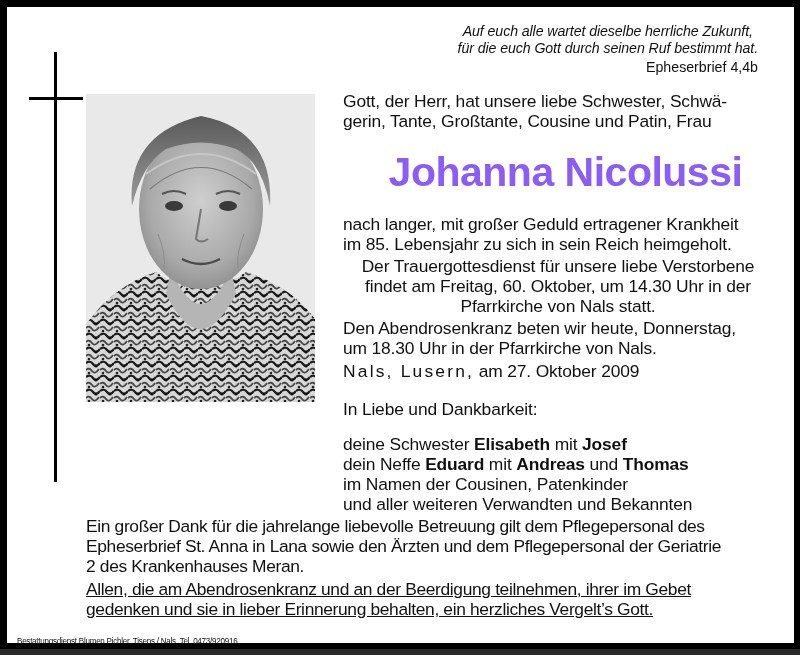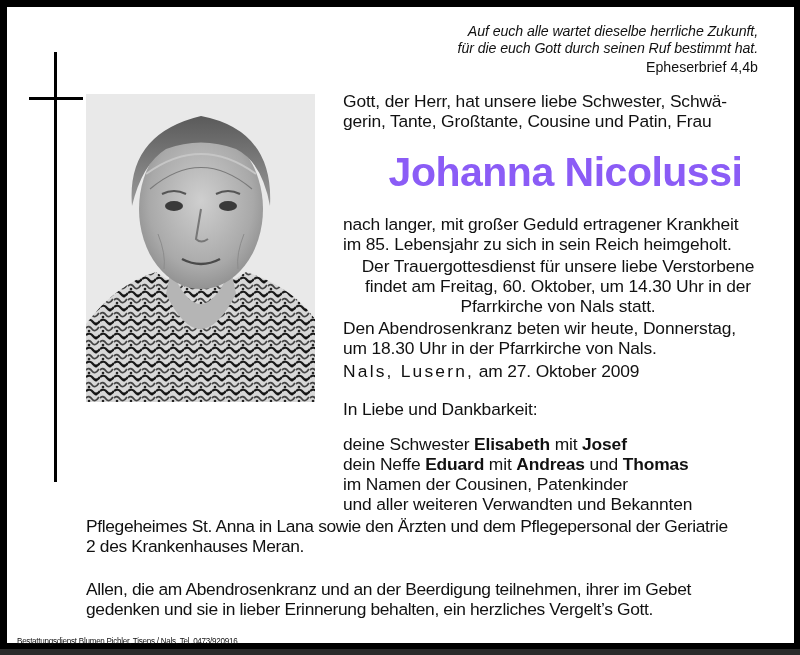--- a/index.html
+++ b/index.html
@@ -1,21 +1,21 @@
 <!DOCTYPE html>
 <html><head>
   <meta charset="utf-8">
   <style>
     html, body { margin: 0; padding: 0; background: #ffffff; }
     body { width: 800px; height: 655px; position: relative; overflow: hidden; font-family: "Liberation Sans", sans-serif; color: #111; }
     .frame { position: absolute; left: 0; top: 0; width: 800px; height: 649px; box-sizing: border-box;
       border-left: 7px solid #000; border-top: 7px solid #000; border-right: 6px solid #000; border-bottom: 6px solid #000; background: #fff; }
     .below { position: absolute; left: 0; top: 649px; width: 800px; height: 6px; background: #2a2a2a; }
 
-    .motto { position: absolute; right: 42px; top: 23px; text-align: right; font-size: 14.2px; line-height: 17px; font-style: italic; letter-spacing: -0.1px; }
+    .motto { position: absolute; right: 42px; top: 23px; text-align: center; font-size: 14.2px; line-height: 17px; font-style: italic; letter-spacing: -0.1px; }
     .verse { position: absolute; right: 42px; top: 59px; font-size: 14.2px; line-height: 17px; }
 
     .cross-v { position: absolute; left: 54px; top: 52px; width: 3px; height: 430px; background: #000; }
     .cross-h { position: absolute; left: 29px; top: 97px; width: 54px; height: 3px; background: #000; }
 
     .photo { position: absolute; left: 86px; top: 94px; width: 229px; height: 308px; background: #e9e9e9; overflow: hidden; }
     .photo svg { display: block; }
 
     .col { position: absolute; left: 343px; width: 430px; font-size: 17.4px; line-height: 20px; letter-spacing: -0.15px; }
     .intro { top: 91px; }
@@ -24,21 +24,21 @@
     .p2 { top: 256px; text-align: center; }
     .p3 { top: 318px; }
     .place { top: 361px; }
     .place .spaced { letter-spacing: 2.2px; }
     .p4 { top: 399px; }
     .p4 .head { margin-bottom: 15px; }
     .p4 b { font-weight: bold; }
 
     .thanks { position: absolute; left: 86px; width: 690px; font-size: 17.4px; line-height: 20px; letter-spacing: -0.35px; }
     .t1 { top: 516px; }
-    .t2 { top: 579px; }
+    .t2 { top: 579px; text-decoration: underline; }
 
     .footer { position: absolute; left: 17px; top: 636px; font-size: 9.2px; line-height: 10px; letter-spacing: -0.3px; transform: scaleX(0.88); transform-origin: left; }
   </style>
 </head>
 <body>
 
 <div class="frame"></div>
 <div class="below"></div>
 
 <div class="motto">
@@ -122,21 +122,22 @@
   <div class="head">In Liebe und Dankbarkeit:</div>
   <div id="mourner-lines">
       <div><span>deine Schwester </span><b>Elisabeth</b><span> mit </span><b>Josef</b></div>
       <div><span>dein Neffe </span><b>Eduard</b><span> mit </span><b>Andreas</b><span> und </span><b>Thomas</b></div>
       <div><span>im Namen der Cousinen, Patenkinder</span></div>
       <div><span>und aller weiteren Verwandten und Bekannten</span></div>
     </div>
 </div>
 
 <div class="thanks t1">
-  <div>Pflegeheimes St. Anna in Lana sowie den Ärzten und dem Pflegepersonal der Geriatrie</div>
+  <div>Ein großer Dank für die jahrelange liebevolle Betreuung gilt dem Pflegepersonal des</div>
+  <div>Epheserbrief St. Anna in Lana sowie den Ärzten und dem Pflegepersonal der Geriatrie</div>
   <div>2 des Krankenhauses Meran.</div>
 </div>
 
 <div class="thanks t2">
   <div>Allen, die am Abendrosenkranz und an der Beerdigung teilnehmen, ihrer im Gebet</div>
   <div>gedenken und sie in lieber Erinnerung behalten, ein herzliches Vergelt’s Gott.</div>
 </div>
 
 <div class="footer">Bestattungsdienst Blumen Pichler, Tisens / Nals, Tel. 0473/920916</div>
 

